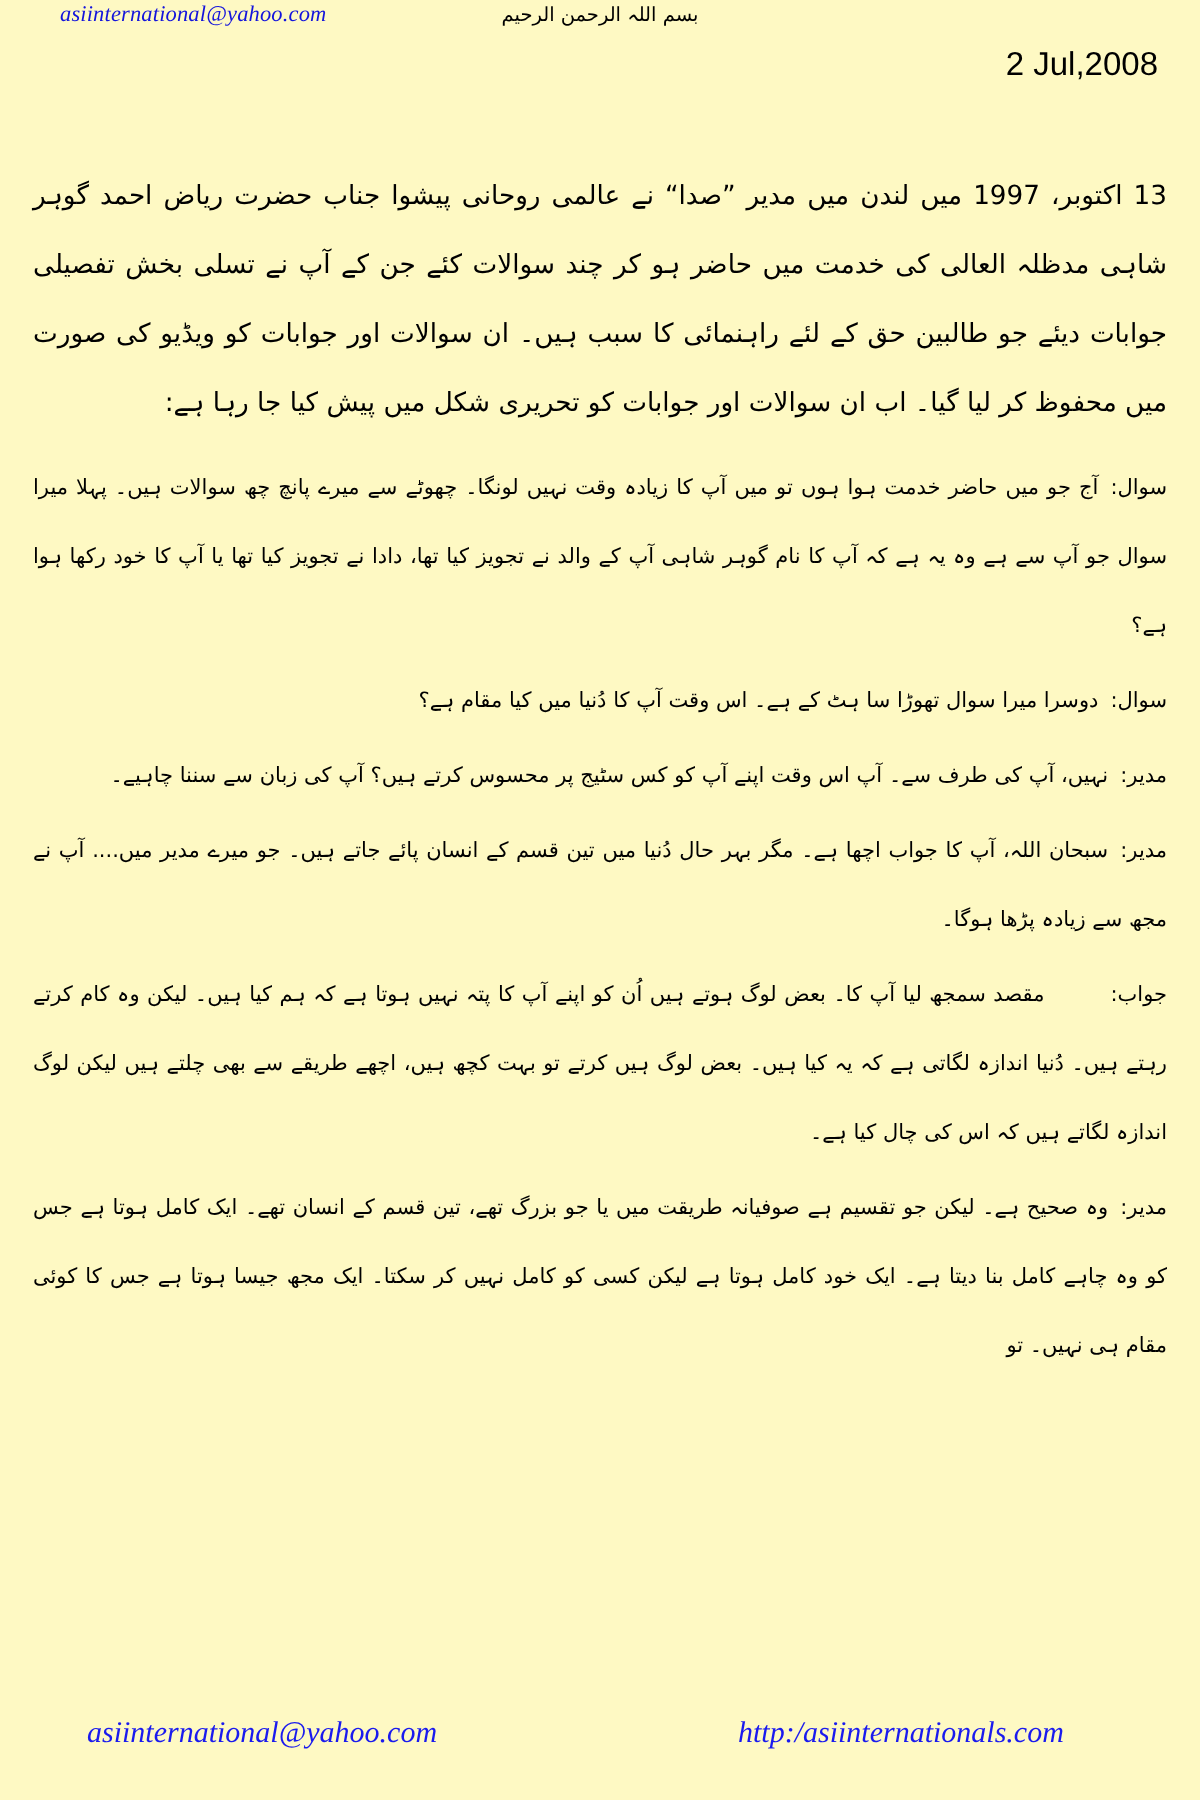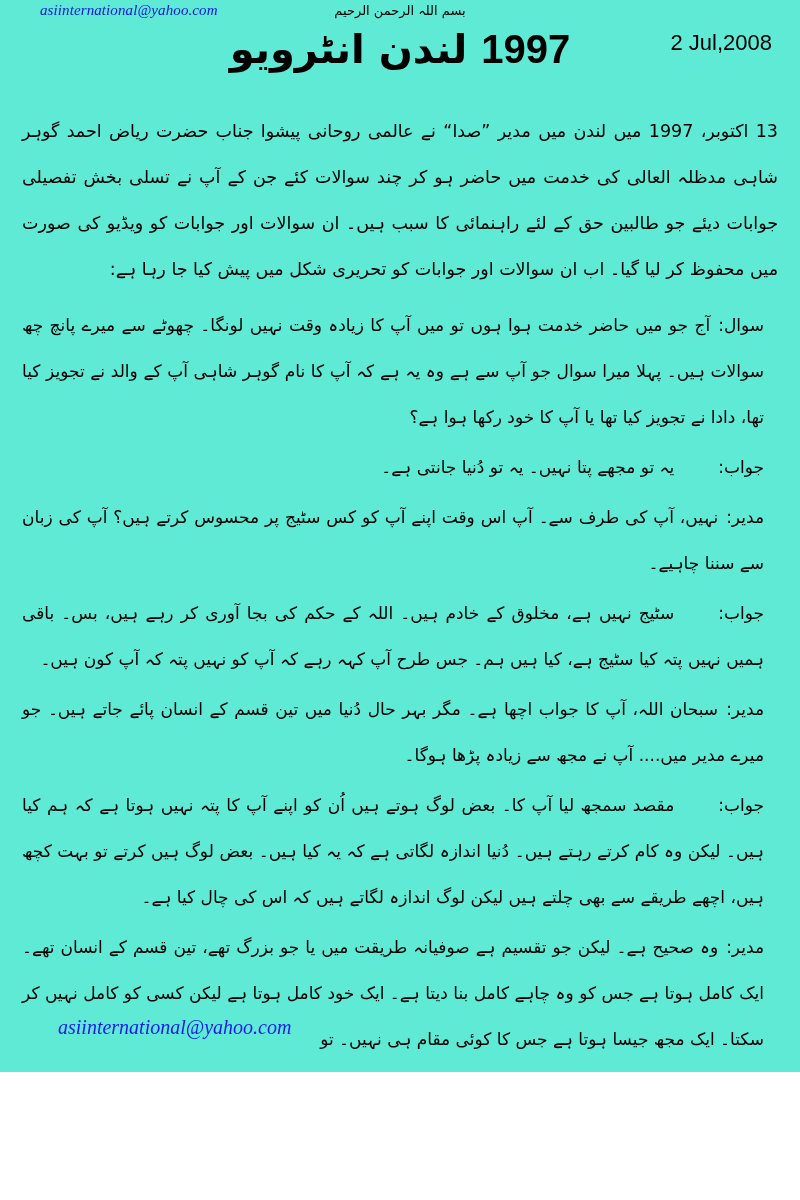--- a/index.html
+++ b/index.html
@@ -13,22 +13,22 @@
     height: 1200px;
     position: relative;
     overflow: hidden;
     font-family: "DejaVu Sans", sans-serif;
     color: #000000;
   }
 
   .page {
     position: relative;
     width: 800px;
-    height: 1072px;
-    background: #5eead4;
+    height: 1200px;
+    background: #fef9c3;
     box-sizing: border-box;
   }
 
   
   .header {
     position: absolute;
     top: 0;
     left: 0;
     width: 800px;
     height: 100px;
@@ -113,24 +113,24 @@
   }
   .para.intro {
     margin-bottom: 10px;
   }
   .para:last-child { margin-bottom: 0; }
 
   .qa {
     display: block;
     direction: rtl;
     font-family: "DejaVu Sans", sans-serif;
-    font-size: 17px;
+    font-size: 14px;
     line-height: 46px;
     color: #000000;
-    margin: 0 14px 4px 0;
+    margin: 0 0 4px 0;
     text-align: justify;
   }
 
   .speaker {
     font-weight: 400;
     white-space: nowrap;
   }
   .speaker-gap-sm { display: inline-block; width: 8px; }
   .speaker-gap-lg { display: inline-block; width: 44px; }
 
@@ -178,38 +178,35 @@
 <div class="page">
 
   <div class="header">
 
     <div class="header-email">asiinternational@yahoo.com</div>
 
     <div class="bismillah">بسم اللہ الرحمن الرحیم</div>
 
     <div class="header-date">2 Jul,2008</div>
 
-    <div class="doc-title">
-      <span class="yr latin-num">1997</span><span>&nbsp;</span><span>لندن انٹرویو</span>
-    </div>
   </div>
 
   <div class="body-area">
 
     <p class="para intro">13 اکتوبر، 1997 میں لندن میں مدیر ”صدا“ نے عالمی روحانی پیشوا جناب حضرت ریاض احمد گوہر شاہی مدظلہ العالی کی خدمت میں حاضر ہو کر چند سوالات کئے جن کے آپ نے تسلی بخش تفصیلی جوابات دیئے جو طالبین حق کے لئے راہنمائی کا سبب ہیں۔ ان سوالات اور جوابات کو ویڈیو کی صورت میں محفوظ کر لیا گیا۔ اب ان سوالات اور جوابات کو تحریری شکل میں پیش کیا جا رہا ہے:</p>
 
     <div id="exchange-list">
         <p class="qa"><span class="speaker">سوال:</span><span class="speaker-gap-sm"></span><span>آج جو میں حاضر خدمت ہوا ہوں تو میں آپ کا زیادہ وقت نہیں لونگا۔ چھوٹے سے میرے پانچ چھ سوالات ہیں۔ پہلا میرا سوال جو آپ سے ہے وہ یہ ہے کہ آپ کا نام گوہر شاہی آپ کے والد نے تجویز کیا تھا، دادا نے تجویز کیا تھا یا آپ کا خود رکھا ہوا ہے؟</span></p>
-        <p class="qa"><span class="speaker">جواب:</span><span class="speaker-gap-lg"></span><span>یہ تو مجھے پتا نہیں۔ یہ تو دُنیا جانتی ہے۔</span></p>
+        <p class="qa"><span class="speaker">سوال:</span><span class="speaker-gap-sm"></span><span>دوسرا میرا سوال تھوڑا سا ہٹ کے ہے۔ اس وقت آپ کا دُنیا میں کیا مقام ہے؟</span></p>
         <p class="qa"><span class="speaker">مدیر:</span><span class="speaker-gap-sm"></span><span>نہیں، آپ کی طرف سے۔ آپ اس وقت اپنے آپ کو کس سٹیج پر محسوس کرتے ہیں؟ آپ کی زبان سے سننا چاہیے۔</span></p>
-        <p class="qa"><span class="speaker">جواب:</span><span class="speaker-gap-lg"></span><span>سٹیج نہیں ہے، مخلوق کے خادم ہیں۔ اللہ کے حکم کی بجا آوری کر رہے ہیں، بس۔ باقی ہمیں نہیں پتہ کیا سٹیج ہے، کیا ہیں ہم۔ جس طرح آپ کہہ رہے کہ آپ کو نہیں پتہ کہ آپ کون ہیں۔</span></p>
         <p class="qa"><span class="speaker">مدیر:</span><span class="speaker-gap-sm"></span><span>سبحان اللہ، آپ کا جواب اچھا ہے۔ مگر بہر حال دُنیا میں تین قسم کے انسان پائے جاتے ہیں۔ جو میرے مدیر میں.... آپ نے مجھ سے زیادہ پڑھا ہوگا۔</span></p>
         <p class="qa"><span class="speaker">جواب:</span><span class="speaker-gap-lg"></span><span>مقصد سمجھ لیا آپ کا۔ بعض لوگ ہوتے ہیں اُن کو اپنے آپ کا پتہ نہیں ہوتا ہے کہ ہم کیا ہیں۔ لیکن وہ کام کرتے رہتے ہیں۔ دُنیا اندازہ لگاتی ہے کہ یہ کیا ہیں۔ بعض لوگ ہیں کرتے تو بہت کچھ ہیں، اچھے طریقے سے بھی چلتے ہیں لیکن لوگ اندازہ لگاتے ہیں کہ اس کی چال کیا ہے۔</span></p>
         <p class="qa"><span class="speaker">مدیر:</span><span class="speaker-gap-sm"></span><span>وہ صحیح ہے۔ لیکن جو تقسیم ہے صوفیانہ طریقت میں یا جو بزرگ تھے، تین قسم کے انسان تھے۔ ایک کامل ہوتا ہے جس کو وہ چاہے کامل بنا دیتا ہے۔ ایک خود کامل ہوتا ہے لیکن کسی کو کامل نہیں کر سکتا۔ ایک مجھ جیسا ہوتا ہے جس کا کوئی مقام ہی نہیں۔ تو</span></p>
       </div>
 
   </div>
 
   <div class="footer">
     <div class="footer-email">asiinternational@yahoo.com</div>
+    <div class="footer-url">http:/asiinternationals.com</div>
   </div>
 
 </div>
 
 </body></html>

